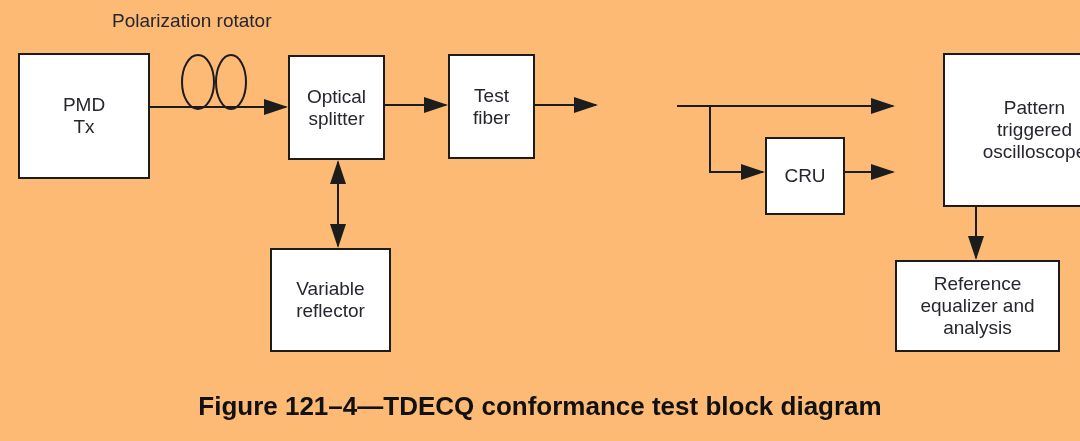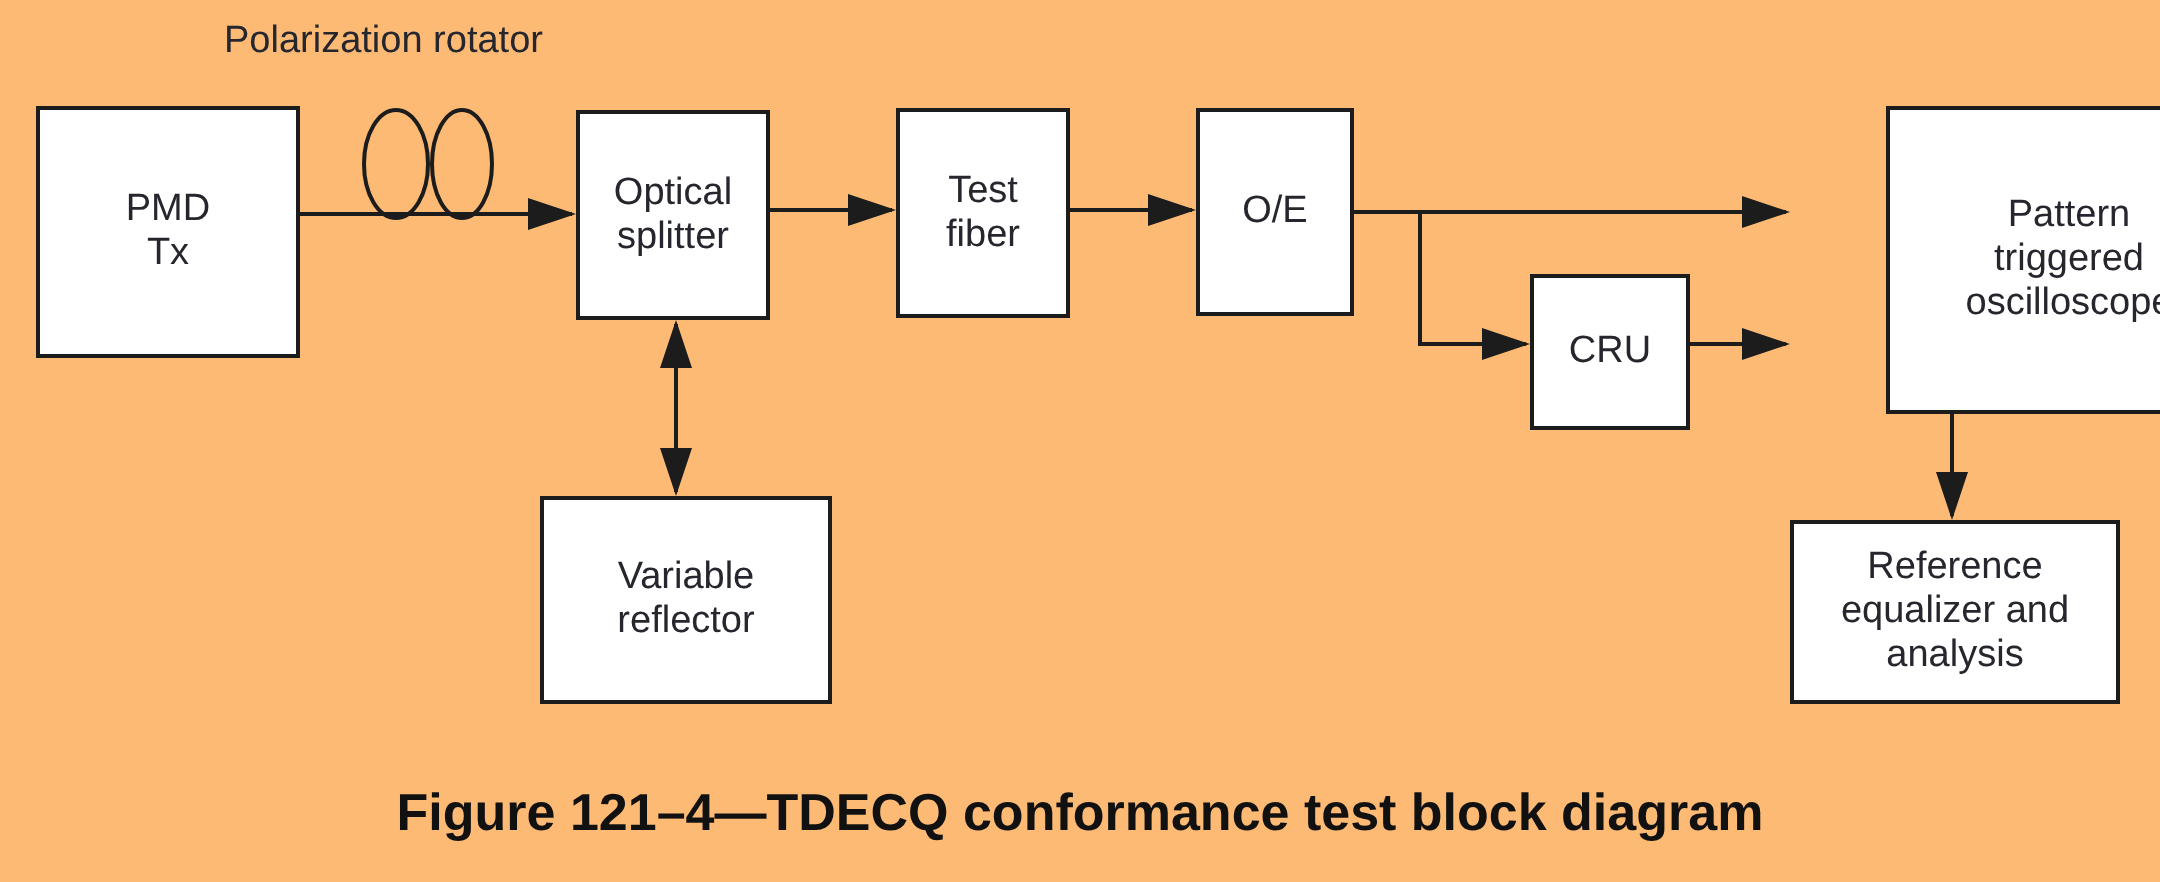--- a/index.html
+++ b/index.html
@@ -33,21 +33,21 @@
     line-height: 22px;
     white-space: pre-line;
     box-sizing: border-box;
   }
   .node-pmd-tx            { left: 18px;  top: 53px;  width: 132px; height: 126px; }
   .node-optical-splitter  { left: 288px; top: 55px;  width: 97px;  height: 105px; }
   .node-test-fiber        { left: 448px; top: 54px;  width: 87px;  height: 105px; }
   .node-oe                { left: 598px; top: 54px;  width: 79px;  height: 104px; }
   .node-cru               { left: 765px; top: 137px; width: 80px;  height: 78px; text-align: center;  }
   .node-oscilloscope      { left: 895px; top: 53px;  width: 183px; height: 154px; margin-left: 48px; }
-  .node-variable-reflector{ left: 270px; top: 248px; width: 146px; height: 104px; }
+  .node-variable-reflector{ left: 270px; top: 248px; width: 121px; height: 104px; }
   .node-reference         { left: 895px; top: 260px; width: 165px; height: 92px; }
   .float-label {
     position: absolute;
     left: 112px;
     top: 10px;
     color: #26262e;
     font-size: 19px;
     white-space: nowrap;
   }
   .caption {
@@ -97,23 +97,20 @@
   <div class="node node-test-fiber">
     <span>Test
 fiber</span>
   </div>
 
   <div class="node node-optical-splitter">
     <span>Optical
 splitter</span>
   </div>
 
-  <div class="node node-oe">
-    <span>O/E</span>
-  </div>
 
   <div class="node node-cru">
     <span>CRU</span>
   </div>
 
   <div class="node node-oscilloscope">
     <span>Pattern
 triggered
 oscilloscope</span>
   </div>

